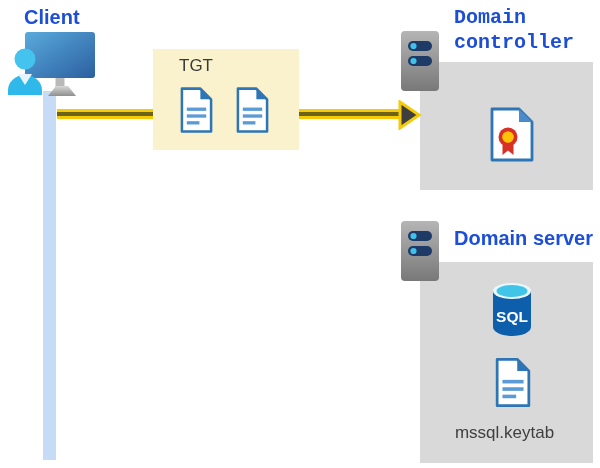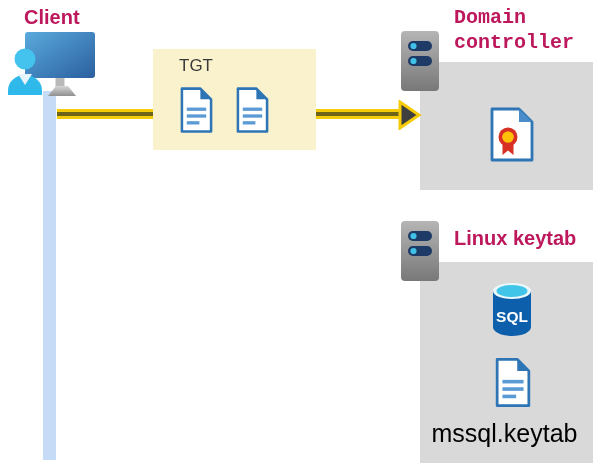--- a/index.html
+++ b/index.html
@@ -10,21 +10,21 @@
     background: #ffffff;
     overflow: hidden;
     font-family: "Liberation Sans", sans-serif;
   }
   .abs { position: absolute; }
 
   .heading {
     font-size: 20px;
     line-height: 25px;
     font-weight: 700;
-    color: #be185d;
+    color: #1d4ed8;
   }
   .client-label   { left: 24px;  top: 5px; }
   .dc-title       { left: 454px; top: 5px;  width: 130px; font-family: Liberation Mono, monospace; }
   .linux-title    { left: 454px; top: 226px; width: 145px; white-space: nowrap; }
 
   .client-icon    { left: 0px;   top: 28px; z-index: 4; }
   .client-bar {
     left: 43px; top: 91px;
     width: 13px; height: 369px;
     background: #c5dbf6;
@@ -40,21 +40,20 @@
       #f5cb08 7px, #f5cb08 10px);
     z-index: 2;
   }
   .arrow-head { left: 398px; top: 100px; z-index: 5; }
 
   .ticket-box {
     left: 153px; top: 49px;
     width: 146px; height: 101px;
     background: #faf2cc;
     z-index: 3;
-    padding-left: 17px;
   }
   .ticket-label {
     position: absolute;
     top: 7px; width: 62px;
     text-align: center;
     font-size: 17px;
     color: #3a3a3a;
   }
   .tgt-label { left: 12px; }
   .spn-label { left: 68px; }
@@ -70,23 +69,23 @@
   .linux-server-icon { left: 400px; top: 220px; z-index: 4; }
 
   .cert-icon   { left: 489px; top: 107px; z-index: 4; }
   .sql-icon    { left: 489px; top: 282px; z-index: 4; }
   .keytab-icon { left: 494px; top: 357px; z-index: 4; }
 
   .keytab-label {
     left: 422px; top: 420px;
     width: 165px;
     text-align: center;
-    font-size: 25px;
+    font-size: 17px;
     line-height: 26px;
-    color: #000000;
+    color: #404040;
     z-index: 4;
   }
 </style>
 </head>
 <body>
 
 <svg width="0" height="0" style="position:absolute" aria-hidden="true">
   <defs>
     <linearGradient id="gradMonitor" x1="0" y1="0" x2="1" y2="1">
       <stop offset="0" stop-color="#5aaadd"></stop>
@@ -161,21 +160,21 @@
     <circle cx="19" cy="30" r="9.5" fill="#d93025"></circle>
     <circle cx="19" cy="30" r="5.6" fill="#ffc107"></circle>
     <path d="M13.5 36 V48 L19 43.5 L24.5 48 V36 Z" fill="#d93025"></path>
     <circle cx="19" cy="30" r="5.6" fill="#ffc107"></circle>
   </svg>
 
   <div class="abs gray-box linux-box"></div>
   <svg class="abs linux-server-icon" width="40" height="62" viewBox="0 0 40 62">
       <use href="#icon-server"></use>
     </svg>
-  <div class="abs heading linux-title">Linux keytab</div>
+  <div class="abs heading linux-title">Domain server</div>
 
   <svg class="abs sql-icon" width="46" height="55" viewBox="0 0 46 55">
     <path d="M4 9 V45 C4 50 12.5 54 23 54 C33.5 54 42 50 42 45 V9 Z" fill="#0d5fac"></path>
     <ellipse cx="23" cy="9" rx="19" ry="8" fill="#e9f8fc"></ellipse>
     <ellipse cx="23" cy="9" rx="15.5" ry="6" fill="#40c4e8"></ellipse>
     <text x="23" y="40" text-anchor="middle" font-family="Liberation Sans, sans-serif" font-size="15.5" font-weight="bold" fill="#ffffff">SQL</text>
   </svg>
 
   <svg class="abs keytab-icon" width="38" height="51" viewBox="0 0 36 48">
       <use href="#icon-doc"></use>

